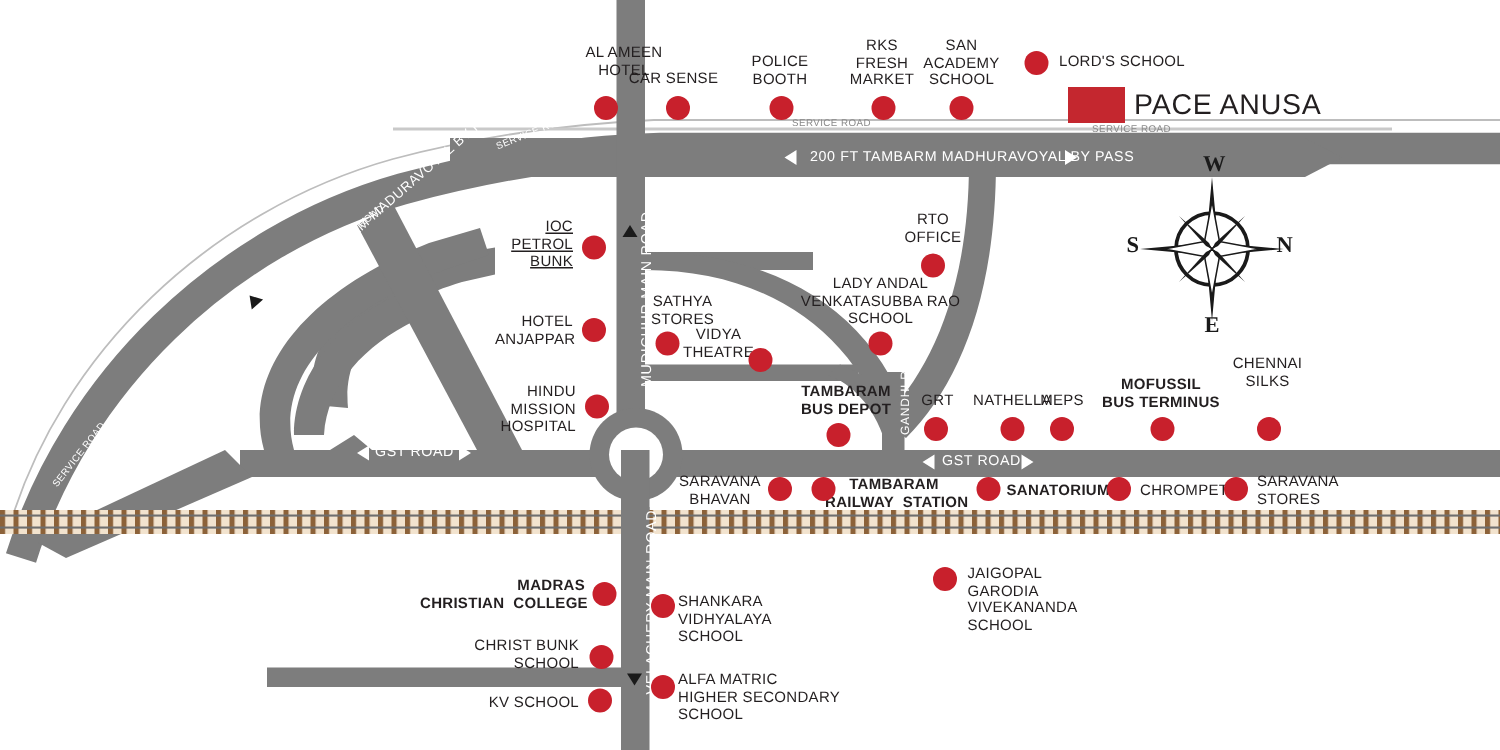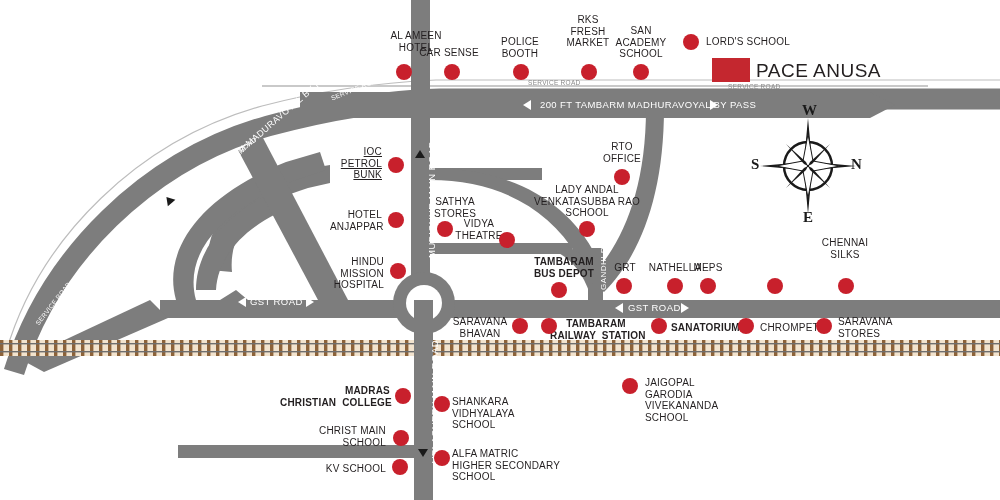--- a/index.html
+++ b/index.html
@@ -184,21 +184,21 @@
 HOTEL</div>
   <div class="dot" style="left:396px;top:64px;"></div>
 
   <div class="lbl c" style="left:418px;top:47px;width:62px;">CAR SENSE</div>
   <div class="dot" style="left:444px;top:64px;"></div>
 
   <div class="lbl c" style="left:490px;top:36px;width:60px;">POLICE
 BOOTH</div>
   <div class="dot" style="left:513px;top:64px;"></div>
 
-  <div class="lbl c" style="left:562px;top:14px;width:52px;">RKS
+  <div class="lbl c" style="left:562px;top:25px;width:52px;">RKS
 FRESH
 MARKET</div>
   <div class="dot" style="left:581px;top:64px;"></div>
 
   <div class="lbl c" style="left:612px;top:25px;width:58px;">SAN
 ACADEMY
 SCHOOL</div>
   <div class="dot" style="left:633px;top:64px;"></div>
 
   <div class="lbl l" style="left:706px;top:36px;width:110px;">LORD'S SCHOOL</div>
@@ -241,20 +241,22 @@
 
   <div class="lbl c" style="left:608px;top:262px;width:34px;">GRT</div>
   <div class="dot" style="left:616px;top:278px;"></div>
 
   <div class="lbl c" style="left:644px;top:262px;width:62px;">NATHELLA</div>
   <div class="dot" style="left:667px;top:278px;"></div>
 
   <div class="lbl c" style="left:688px;top:262px;width:40px;">MEPS</div>
   <div class="dot" style="left:700px;top:278px;"></div>
 
+  <div class="lbl c b" style="left:728px;top:251px;width:92px;">MOFUSSIL
+BUS TERMINUS</div>
   <div class="dot" style="left:767px;top:278px;"></div>
 
   <div class="lbl c" style="left:818px;top:237px;width:54px;">CHENNAI
 SILKS</div>
   <div class="dot" style="left:838px;top:278px;"></div>
 
   <div class="lbl c" style="left:452px;top:316px;width:56px;">SARAVANA
 BHAVAN</div>
   <div class="dot" style="left:512px;top:318px;"></div>
 
@@ -274,21 +276,21 @@
 
   <div class="lbl r b" style="left:280px;top:385px;width:110px;">MADRAS
 CHRISTIAN  COLLEGE</div>
   <div class="dot" style="left:395px;top:388px;"></div>
 
   <div class="lbl l" style="left:452px;top:396px;width:80px;">SHANKARA
 VIDHYALAYA
 SCHOOL</div>
   <div class="dot" style="left:434px;top:396px;"></div>
 
-  <div class="lbl r" style="left:310px;top:425px;width:76px;">CHRIST MAIN
+  <div class="lbl r" style="left:310px;top:425px;width:76px;">CHRIST BUNK
 SCHOOL</div>
   <div class="dot" style="left:393px;top:430px;"></div>
 
   <div class="lbl r" style="left:310px;top:463px;width:76px;">KV SCHOOL</div>
   <div class="dot" style="left:392px;top:459px;"></div>
 
   <div class="lbl l" style="left:452px;top:448px;width:98px;">ALFA MATRIC
 HIGHER SECONDARY
 SCHOOL</div>
   <div class="dot" style="left:434px;top:450px;"></div>

